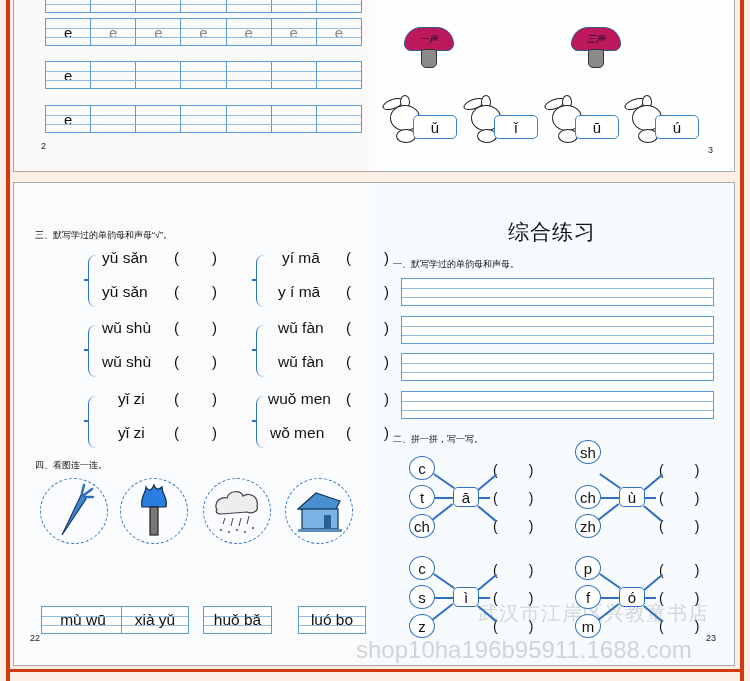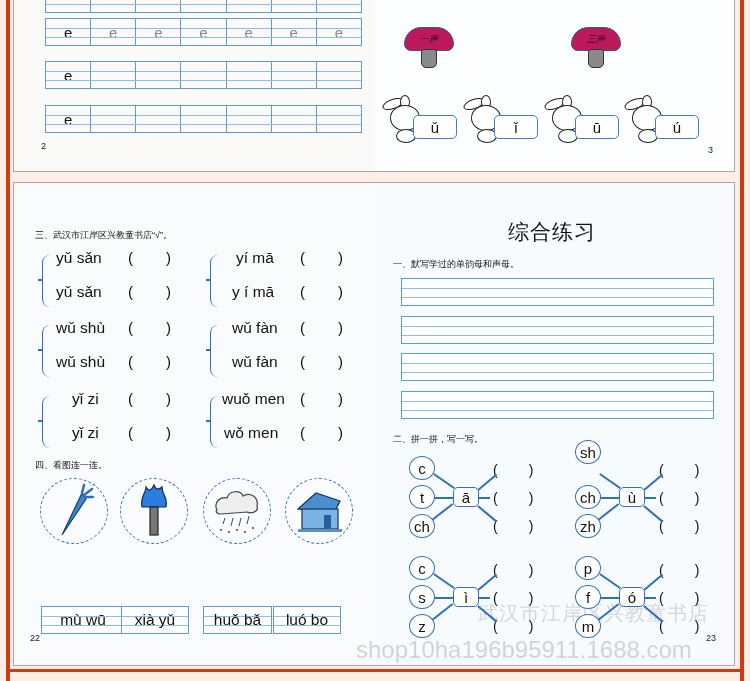--- a/index.html
+++ b/index.html
@@ -39,21 +39,21 @@
   
   .bunny { position: absolute; width: 76px; height: 48px; }
   .bunny .head { position: absolute; left: 4px; top: 8px; width: 30px; height: 26px; border: 1.5px solid #222; border-radius: 50%; background: #fff; }
   .bunny .ear { position: absolute; left: -4px; top: 2px; width: 22px; height: 10px; border: 1.5px solid #222; border-radius: 50%; background: #fff; transform: rotate(-20deg); }
   .bunny .ear2 { position: absolute; left: 14px; top: -2px; width: 10px; height: 14px; border: 1.5px solid #222; border-radius: 50%; background: #fff; }
   .bunny .body { position: absolute; left: 10px; top: 32px; width: 20px; height: 14px; border: 1.5px solid #222; border-radius: 50%; background: #fff; }
   .bunny .tag { position: absolute; left: 27px; top: 18px; width: 44px; height: 24px; border: 1.5px solid #3b83c8; border-radius: 5px; background: #fff; display: flex; align-items: center; justify-content: center; font-size: 15px; }
 
   
   .q-title { position: absolute; font-size: 9px; color: #111; white-space: nowrap; }
-  .pair { position: absolute; width: 160px; height: 64px; }
+  .pair { position: absolute; width: 160px; height: 64px; margin-left: 46px; }
   .brace { position: absolute; left: 0; top: 6px; width: 8px; height: 52px; border-left: 1.5px solid #2f6fc0; border-radius: 8px 0 0 8px; }
   .brace::before { content: ""; position: absolute; left: -5px; top: 24px; width: 5px; height: 1.5px; background: #2f6fc0; }
   .pair .line { position: absolute; left: 14px; font-size: 15.5px; white-space: nowrap; }
   .pair .line.l1 { top: 0; } .pair .line.l2 { top: 34px; }
   .paren-l, .paren-r { position: absolute; font-size: 15px; }
 
   .pic { position: absolute; top: 478px; width: 68px; height: 66px; border: 1.5px dashed #2f6fc0; border-radius: 50%; display: flex; align-items: center; justify-content: center; background: #fafcff; }
   .word-box { position: absolute; top: 606px; height: 28px; border: 1px solid #5b9bd8; background: #fff; display: flex; align-items: center; justify-content: center; font-size: 15.5px; }
   .word-box::before, .word-box::after { content: ""; position: absolute; left: 0; right: 0; height: 1px; background: #8fbde6; }
   .word-box::before { top: 9px; } .word-box::after { top: 18px; }
@@ -161,21 +161,21 @@
     </div>
     <div class="page-num" style="left:333px; top:146px;">3</div>
   </div>
 </div>
 
 <div class="spread spread-bottom">
   <div class="page left"></div>
   <div class="page right"></div>
 </div>
 
-<div class="q-title" style="left:35px; top:229px;">三、武汉市江岸区兴教童书店“√”。</div>
+<div class="q-title" style="left:35px; top:229px;">三、默写学过的单韵母和声母“√”。</div>
 
 <div class="pair" style="left:42px; top:249px;">
   <div class="brace"></div>
   <div class="line l1">yǔ  sǎn</div>
   <div class="line l2">yǔ  sǎn</div>
   <span class="paren-l" style="left:86px; top:0;">(</span>
   <span class="paren-r" style="left:124px; top:0;">)</span>
   <span class="paren-l" style="left:86px; top:34px;">(</span>
   <span class="paren-r" style="left:124px; top:34px;">)</span>
 </div>
@@ -270,21 +270,21 @@
 
 <div class="word-box" style="left:41px; width:84px;">
     <span>mù  wū</span>
   </div>
 <div class="word-box" style="left:121px; width:68px;">
     <span>xià  yǔ</span>
   </div>
 <div class="word-box" style="left:203px; width:69px;">
     <span>huǒ  bǎ</span>
   </div>
-<div class="word-box" style="left:273px; width:68px;">
+<div class="word-box" style="left:298px; width:68px;">
     <span>luó bo</span>
   </div>
 
 <div class="page-num" style="left:30px; top:633px;">22</div>
 
 <div class="title-big">综合练习</div>
 <div class="q-title" style="left:393px; top:258px;">一、默写学过的单韵母和声母。</div>
 <div class="write-band" style="top:278px;"></div>
 <div class="write-band" style="top:316px;"></div>
 <div class="write-band" style="top:353px;"></div>

